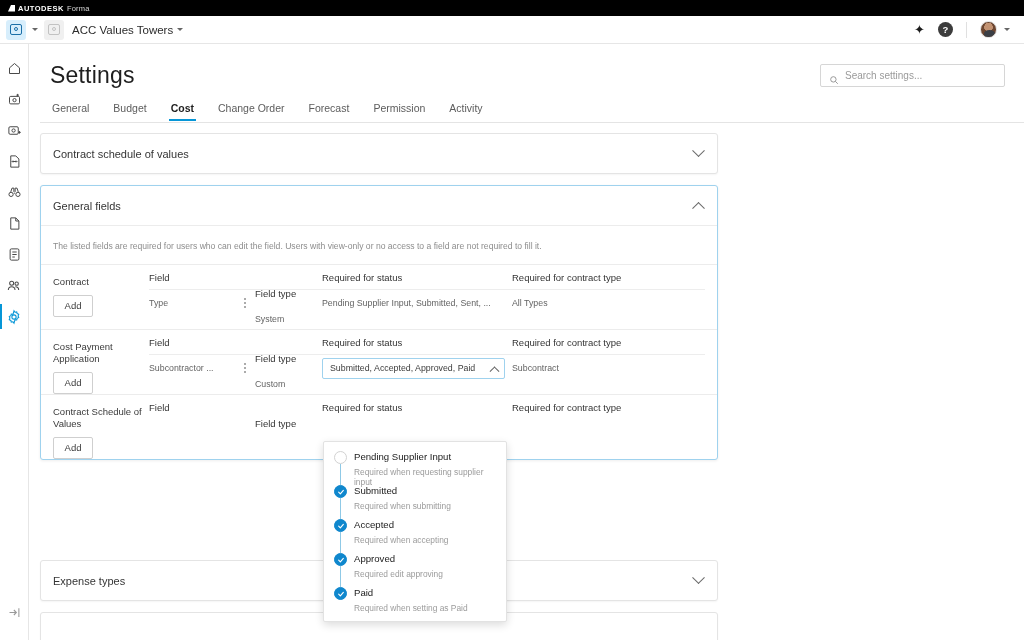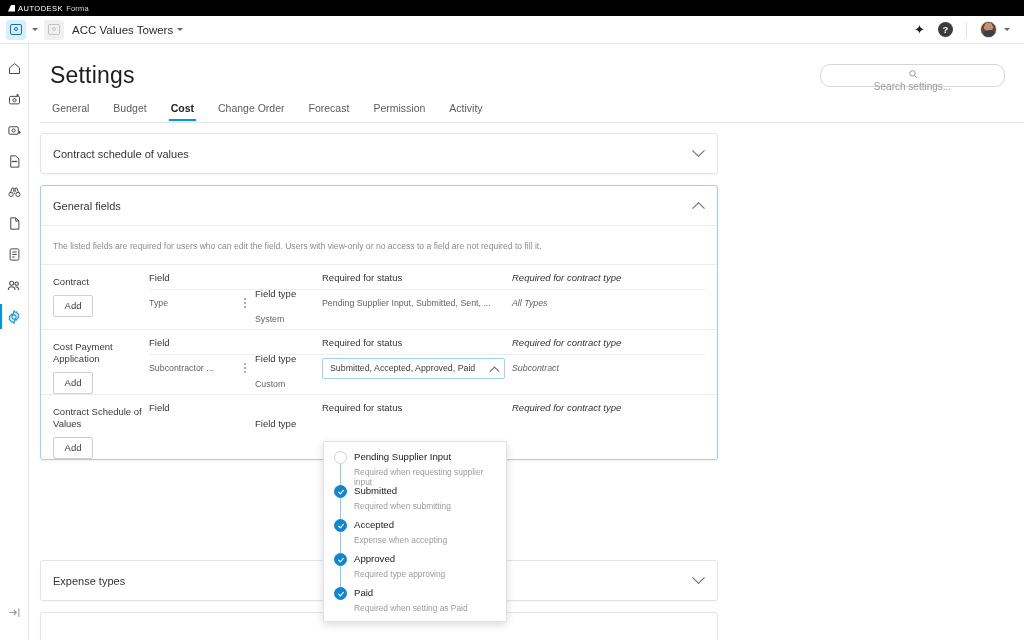--- a/index.html
+++ b/index.html
@@ -17,21 +17,21 @@
     display: flex; align-items: center;
     padding-left: 6px;
   }
   .brand-logo { display: flex; align-items: center; gap: 3px; }
   .adsk-mark {
     width: 9px; height: 7px;
     background: #ffffff;
     clip-path: polygon(22% 100%, 100% 100%, 100% 0%, 58% 0%);
   }
   .adsk-word {
-    color: #ffffff; font-size: 7.5px; font-weight: normal;
+    color: #ffffff; font-size: 7.5px; font-weight: bold;
     letter-spacing: 0.5px;
   }
   .adsk-app { color: #d9d9d9; font-size: 7.5px; letter-spacing: .2px; }
 
   
   .appheader {
     height: 28px; width: 100%;
     background: #ffffff;
     border-bottom: 1px solid #e6e6e6;
     display: flex; align-items: center;
@@ -113,23 +113,23 @@
     background: #ffffff; overflow: hidden;
   }
   .page-title {
     position: absolute; left: 21px; top: 18px;
     font-size: 23px; font-weight: 400; color: #1e1e1e;
     letter-spacing: .2px;
   }
   .search-box {
     position: absolute; right: 19px; top: 20px;
     width: 185px; height: 23px;
-    border: 1px solid #d6d6d6; border-radius: 10px;
+    border: 1px solid #d6d6d6; border-radius: 2px;
     display: flex; align-items: center; gap: 6px;
-    padding: 0 8px; background: #fff; flex-direction: column;
+    padding: 0 8px; background: #fff;
   }
   .search-box .sicon { width: 10px; height: 10px; flex: 0 0 auto; }
   .search-box .stext { font-size: 10px; color: #9a9a9a; }
 
   .tabs {
     position: absolute; left: 11px; top: 56px;
     width: 984px; height: 23px;
     border-bottom: 1px solid #e4e4e4;
     display: flex; align-items: flex-start;
   }
@@ -199,21 +199,21 @@
   .trow.head { height: 25px; }
   .trow.last { border-bottom: none; justify-content: center; }
   .th {
     font-size: 9.5px; color: #343434;
   }
   .td { font-size: 8.8px; color: #636363; }
   .c-field { width: 86px; flex: 0 0 86px; }
   .c-dots  { width: 20px; flex: 0 0 20px; display: flex; justify-content: center; }
   .c-type  { width: 67px; flex: 0 0 67px; margin-top: 32px; }
   .c-status{ width: 190px; flex: 0 0 190px; }
-  .c-ctype { flex: 1; font-style: italic; }
+  .c-ctype { flex: 1; }
   .dots { display: flex; flex-direction: column; gap: 1.6px; }
   .dots i { width: 2px; height: 2px; border-radius: 50%; background: #8f8f8f; display:block; }
 
   .status-select {
     width: 183px; height: 21px;
     border: 1px solid #9fd2ee; border-radius: 2px;
     background: #fff;
     display: flex; align-items: center;
     padding: 0 6px 0 7px;
     font-size: 8.8px; color: #3c3c3c;
@@ -534,32 +534,32 @@
     </div>
 
     <div class="dd-item">
       <span class="dd-bullet">
         <svg width="8" height="8" viewBox="0 0 24 24" fill="none" stroke="#ffffff" stroke-width="3.4" stroke-linecap="round" stroke-linejoin="round">
             <path d="M5 12.5 L10 17.5 L19 7"></path>
           </svg>
       </span>
       <span class="dd-line"></span>
       <div class="dd-label">Accepted</div>
-      <div class="dd-sub">Expense when accepting</div>
+      <div class="dd-sub">Required when accepting</div>
     </div>
 
     <div class="dd-item">
       <span class="dd-bullet">
         <svg width="8" height="8" viewBox="0 0 24 24" fill="none" stroke="#ffffff" stroke-width="3.4" stroke-linecap="round" stroke-linejoin="round">
             <path d="M5 12.5 L10 17.5 L19 7"></path>
           </svg>
       </span>
       <span class="dd-line"></span>
       <div class="dd-label">Approved</div>
-      <div class="dd-sub">Required type approving</div>
+      <div class="dd-sub">Required edit approving</div>
     </div>
 
     <div class="dd-item">
       <span class="dd-bullet">
         <svg width="8" height="8" viewBox="0 0 24 24" fill="none" stroke="#ffffff" stroke-width="3.4" stroke-linecap="round" stroke-linejoin="round">
             <path d="M5 12.5 L10 17.5 L19 7"></path>
           </svg>
       </span>
       <div class="dd-label">Paid</div>
       <div class="dd-sub">Required when setting as Paid</div>

